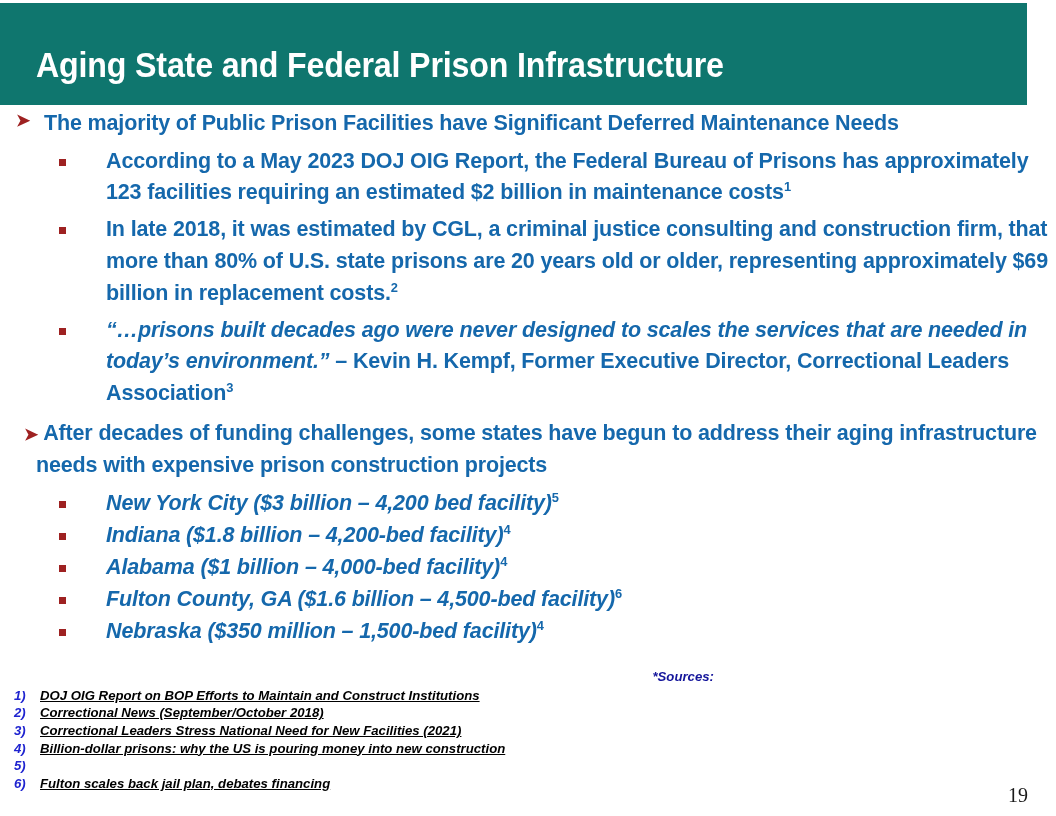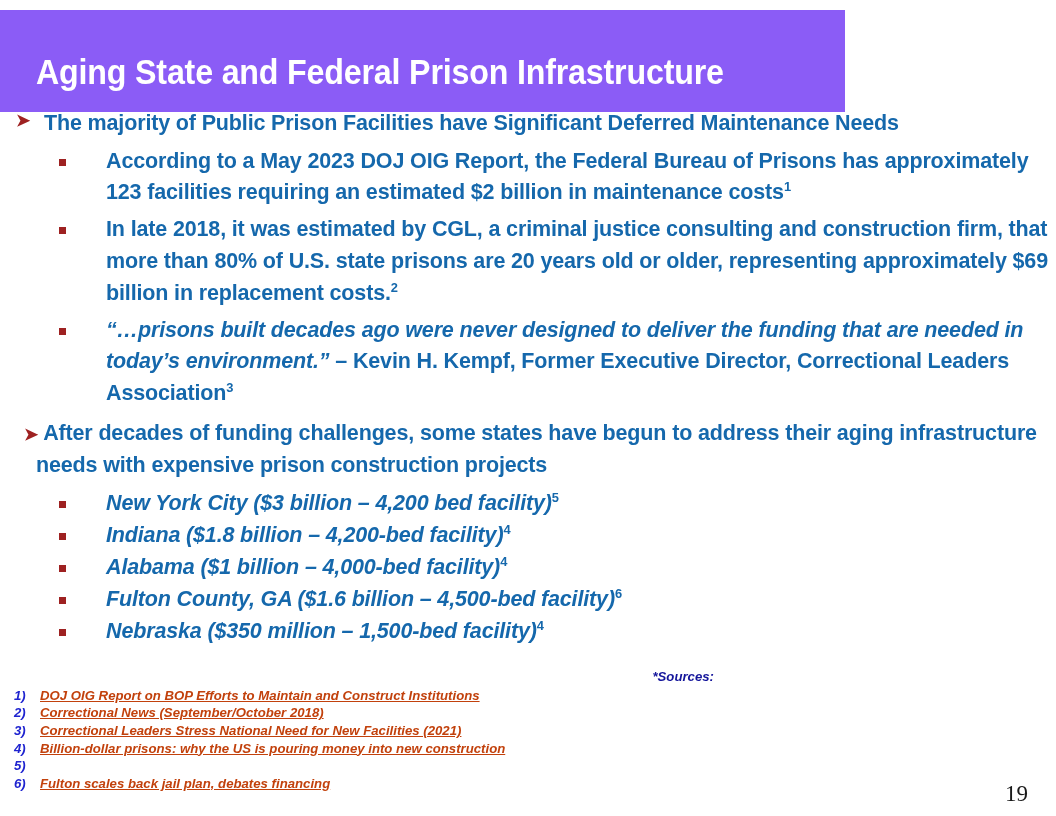--- a/index.html
+++ b/index.html
@@ -13,24 +13,24 @@
     position: relative;
     overflow: hidden;
     font-family: "Liberation Sans", sans-serif;
     -webkit-font-smoothing: antialiased;
   }
 
   
   .title-banner {
     position: absolute;
     left: 0;
-    top: 10px;
-    width: 845px;
+    top: 3px;
+    width: 1027px;
     height: 102px;
-    background: #8b5cf6;
+    background: #0f766e;
     box-sizing: border-box;
   }
   .title-text {
     position: absolute;
     left: 36px;
     top: 44px;
     font-size: 35px;
     font-weight: bold;
     color: #ffffff;
     letter-spacing: -0.2px;
@@ -128,32 +128,32 @@
     display: flex;
     align-items: baseline;
     white-space: nowrap;
   }
   .src-num {
     color: #1F24D0;
     width: 26px;
     flex: 0 0 26px;
   }
   .src-link {
-    color: #c2410c;
+    color: #000000;
     text-decoration: underline;
     text-underline-offset: 1px;
   }
 
   
   .page-num {
     position: absolute;
     right: 28px;
     bottom: 9px;
     font-family: "Liberation Serif", serif;
-    font-size: 23px;
+    font-size: 20px;
     color: #1a1a1a;
   }
 </style>
 </head>
 <body>
 
 <div class="title-banner">
   <div class="title-text">Aging State and Federal Prison Infrastructure</div>
 </div>
 
@@ -171,21 +171,21 @@
 
   <div class="gap-b"></div>
 
   <div class="lvl2">
     <span class="sq"></span><span>In late 2018, it was estimated by CGL, a criminal justice consulting and construction firm, that more than 80% of U.S. state prisons are 20 years old or older, representing approximately $69 billion in replacement costs.</span><sup>2</sup>
   </div>
 
   <div class="gap-b"></div>
 
   <div class="lvl2 italic">
-    <span class="sq"></span><span>“…prisons built decades ago were never designed to deliver the funding that are needed in today’s environment.”</span><span class="roman"> – Kevin H. Kempf, Former Executive Director, Correctional Leaders Association</span><sup class="roman">3</sup>
+    <span class="sq"></span><span>“…prisons built decades ago were never designed to scales the services that are needed in today’s environment.”</span><span class="roman"> – Kevin H. Kempf, Former Executive Director, Correctional Leaders Association</span><sup class="roman">3</sup>
   </div>
 
   <div class="gap-c"></div>
 
   <div class="lvl1 nohang">
     <span style="color:#9E2121;font-size:17px;">➤</span> <span>After decades of funding challenges, some states have begun to address their aging infrastructure needs with expensive prison construction projects</span>
   </div>
 
   <div class="gap-d"></div>
 

